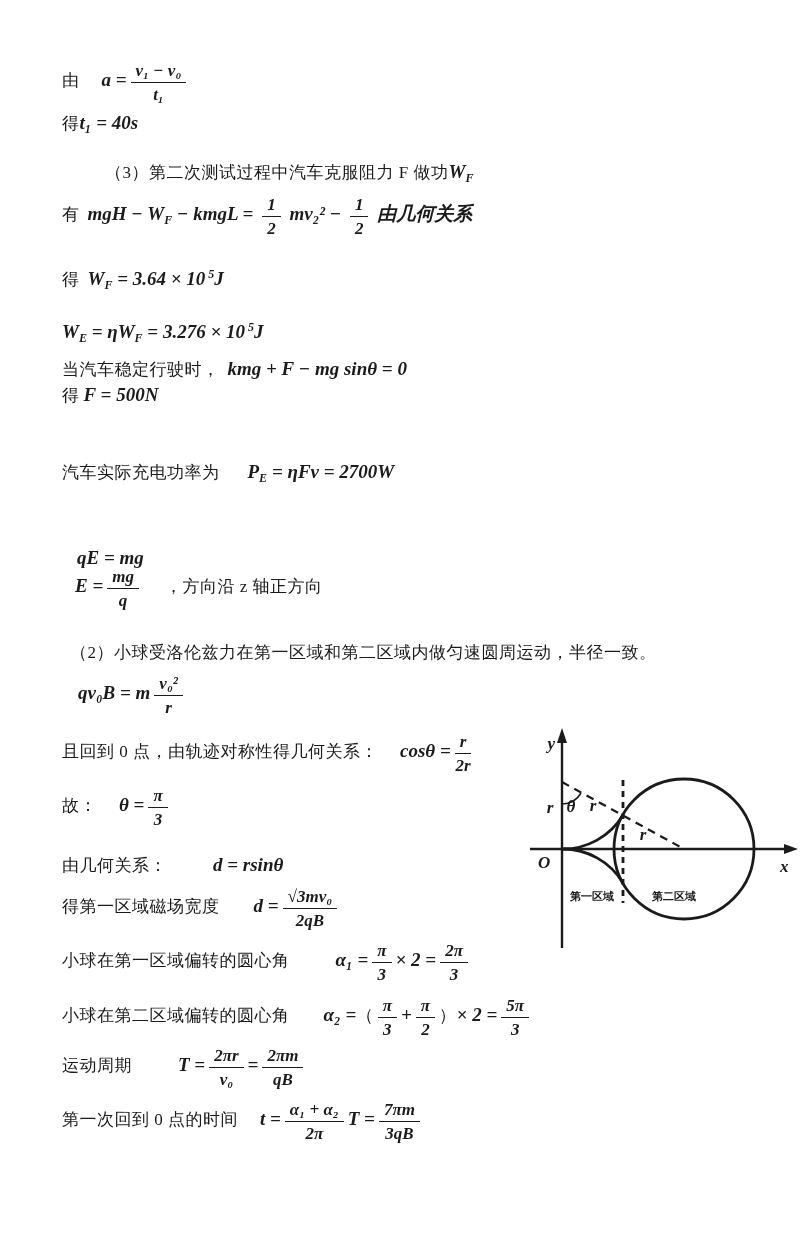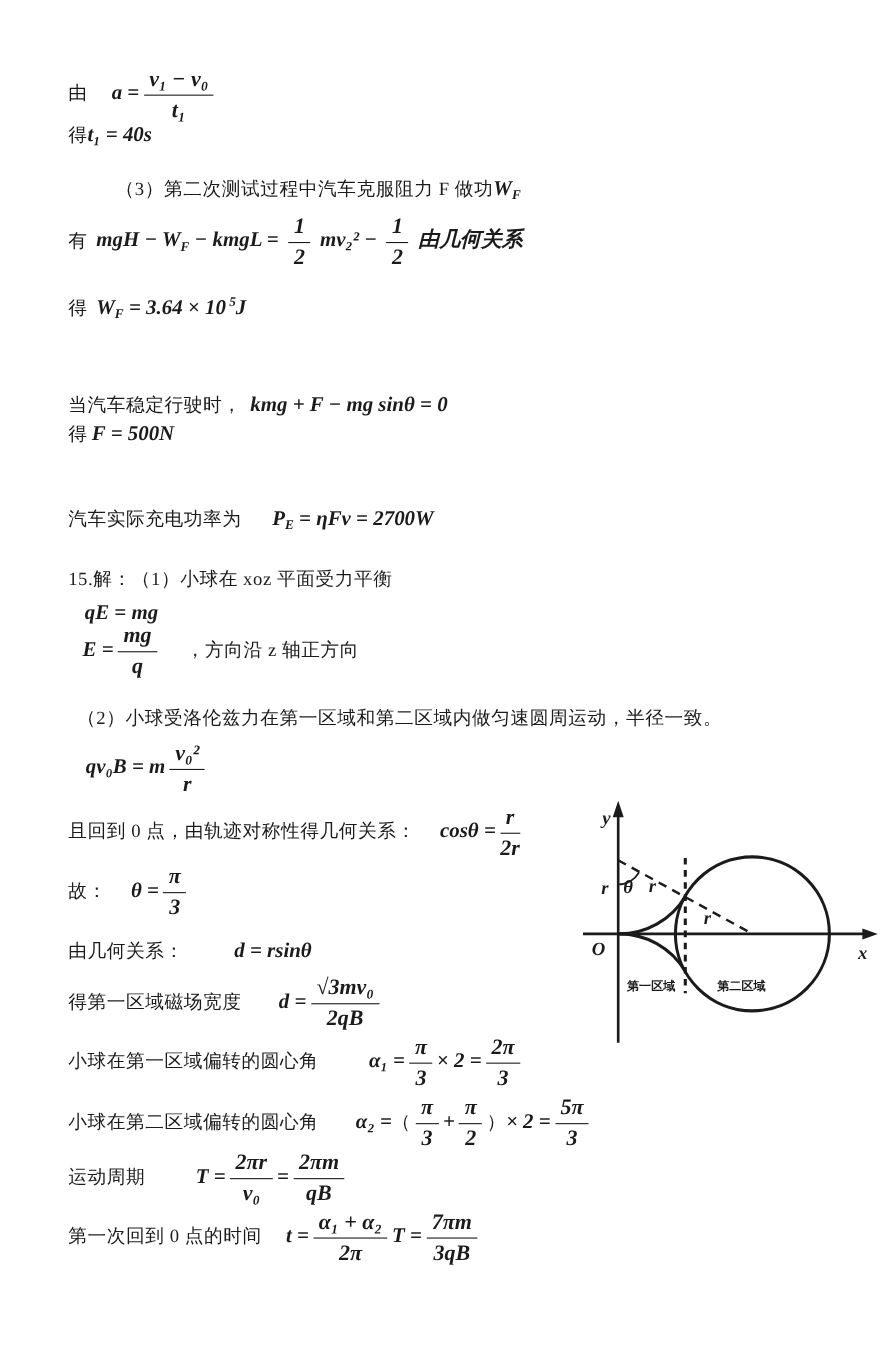--- a/index.html
+++ b/index.html
@@ -6,21 +6,21 @@
   body{width:800px;height:1237px;background:#ffffff;position:relative;overflow:hidden;
        font-family:"Liberation Serif","DejaVu Serif",serif;color:#1b1b1b;}
   .page{position:absolute;inset:0;}
   .line{position:absolute;white-space:nowrap;line-height:26px;}
   .cjk{font-size:17px;letter-spacing:0.5px;}
   .math{font-size:19px;font-style:italic;font-weight:700;}
   .msub{font-size:12px;font-style:italic;font-weight:700;vertical-align:-4px;}
   .msup{font-size:12px;font-style:italic;font-weight:700;vertical-align:7px;margin-left:3px;}
   .formula{display:inline;}
   .frac{display:inline-flex;flex-direction:column;align-items:center;vertical-align:middle;
-        font-style:italic;font-weight:700;font-size:20px;line-height:1.25;margin:0 4px;}
+        font-style:italic;font-weight:700;font-size:17px;line-height:1.25;margin:0 4px;}
   .frac .num{border-bottom:1.6px solid #1b1b1b;padding:0 5px 1px;}
   .frac .den{padding-top:1px;}
   .g4{margin-left:4px;} .g8{margin-left:8px;}
   .g22{margin-left:22px;} .g28{margin-left:28px;margin-top:12px;} .g34{margin-left:34px;} .g46{margin-left:46px;margin-top:12px;}
   .diagram{position:absolute;left:500px;top:716px;width:300px;height:238px;}
   .axis{stroke:#1b1b1b;stroke-width:2.4;}
   .traj{fill:none;stroke:#1b1b1b;stroke-width:2.8;}
   .dashv{stroke:#1b1b1b;stroke-width:2.8;stroke-dasharray:6 5;}
   .dashs{stroke:#1b1b1b;stroke-width:2.2;stroke-dasharray:8 6;}
   .thin{fill:none;stroke:#1b1b1b;stroke-width:1.6;}
@@ -56,37 +56,37 @@
         </span><span class="math"> mv₂² − </span><span class="frac">
           <span class="num">1</span>
           <span class="den">2</span>
         </span><span class="math"> 由几何关系</span></span>
   </div>
 
   <div class="line" style="top:261px;left:62px">
     <span class="cjk">得</span><span class="formula g8"><span class="math">W</span><sub class="msub">F</sub><span class="math"> = 3.64 × 10</span><sup class="msup">5</sup><span class="math">J</span></span>
   </div>
 
+  <div class="line" style="top:314px;left:62px">
+    <span class="formula"><span class="math">W</span><sub class="msub">E</sub><span class="math"> = ηW</span><sub class="msub">F</sub><span class="math"> = 3.276 × 10</span><sup class="msup">5</sup><span class="math">J</span></span>
+  </div>
 
   <div class="line" style="top:356px;left:62px">
     <span class="cjk">当汽车稳定行驶时，</span><span class="math g8">kmg + F − mg sinθ = 0</span>
   </div>
 
   <div class="line" style="top:382px;left:62px">
     <span class="cjk">得</span><span class="math g4">F = 500N</span>
   </div>
 
 
   <div class="line" style="top:459px;left:62px">
     <span class="cjk">汽车实际充电功率为</span><span class="formula g28"><span class="math">P</span><sub class="msub">E</sub><span class="math"> = ηFv = 2700W</span></span>
   </div>
 
-  <div class="line" style="top:514px;left:62px">
-    <span class="cjk">15.解：（1）小球在 xoz 平面受力平衡</span>
-  </div>
 
   <div class="line" style="top:545px;left:77px">
     <span class="math">qE = mg</span>
   </div>
 
   <div class="line" style="top:566px;left:75px">
     <span class="formula"><span class="math">E =</span><span class="frac">
           <span class="num">mg</span>
           <span class="den">q</span>
         </span></span><span class="cjk g22">，方向沿 z 轴正方向</span>

